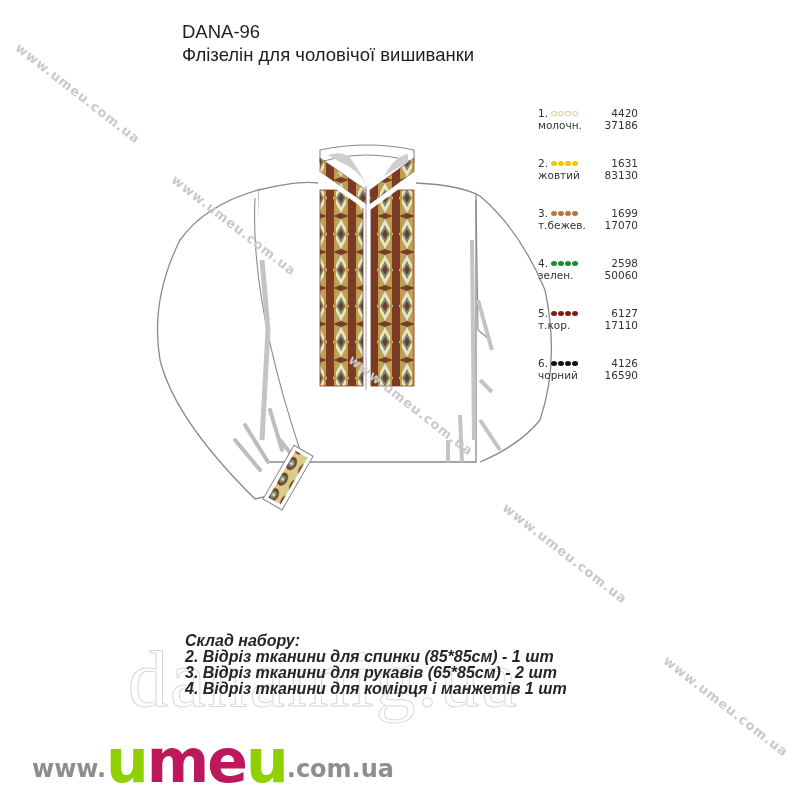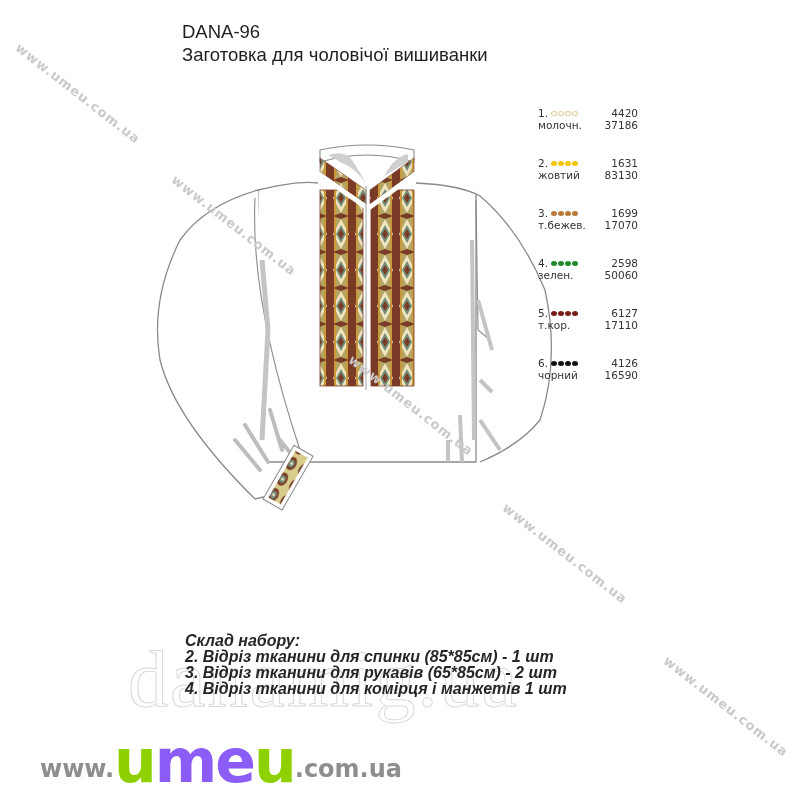--- a/index.html
+++ b/index.html
@@ -26,24 +26,24 @@
     .swatch { display: inline-flex; gap: 1px; margin-left: 1px; }
     .swatch i { display: inline-block; width: 6px; height: 5px; border-radius: 50%; }
 
     .bg-wm { position: absolute; left: 128px; top: 634px; font-size: 80px; font-family: Liberation Serif, serif;
       color: #ffffff; -webkit-text-stroke: 1px #d8d8d8; letter-spacing: 2px; white-space: nowrap; line-height: 90px; }
 
     .composition { position: absolute; left: 185px; top: 633px; font-size: 16px; line-height: 16px;
       font-style: italic; font-weight: bold; color: #262626; }
     .composition div { white-space: nowrap; }
 
-    .brand { position: absolute; left: 40px; top: 735px; display: flex; align-items: flex-end; font-family: "DejaVu Sans", sans-serif; font-weight: bold; }
+    .brand { position: absolute; left: 32px; top: 735px; display: flex; align-items: flex-end; font-family: "DejaVu Sans", sans-serif; font-weight: bold; }
     .brand-www { font-size: 24px; color: #8e8e8e; margin-bottom: 4px; letter-spacing: 0px; }
     .brand-u1 { font-size: 60px; color: #8ed000; line-height: 52px; letter-spacing: -2px; }
-    .brand-me { font-size: 60px; color: #8b5cf6; line-height: 52px; letter-spacing: -2px; }
+    .brand-me { font-size: 60px; color: #be185d; line-height: 52px; letter-spacing: -2px; }
     .brand-u2 { font-size: 60px; color: #8ed000; line-height: 52px; letter-spacing: -2px; }
     .brand-domain { font-size: 24px; color: #8e8e8e; margin-bottom: 4px; }
   </style>
 </head>
 <body>
 
 <div class="bg-wm">danamig.ua</div>
 
 <svg class="shirt-art" viewBox="0 0 800 800">
   <defs>
@@ -103,21 +103,21 @@
   <line x1="366" y1="186" x2="366" y2="390" stroke="#8a8a8a" stroke-width="0.8"></line>
 </svg>
 
 <div class="watermark-diag" style="left:22px; top:40px;">www.umeu.com.ua</div>
 <div class="watermark-diag" style="left:178px; top:172px;">www.umeu.com.ua</div>
 <div class="watermark-diag" style="left:355px; top:352px;">www.umeu.com.ua</div>
 <div class="watermark-diag" style="left:509px; top:500px;">www.umeu.com.ua</div>
 <div class="watermark-diag" style="left:670px; top:653px;">www.umeu.com.ua</div>
 
 <div class="title">DANA-96</div>
-<div class="subtitle">Заготовка для чоловічої вишиванки</div>
+<div class="subtitle">Флізелін для чоловічої вишиванки</div>
 
 <div class="legend">
   <div class="legend-entry">
     <div class="legend-row1">
       <span class="legend-left">
           <span>1.</span>
         <span class="swatch">
             <i style="border:1px solid #e1cc98"></i>
             <i style="border:1px solid #e1cc98"></i>
             <i style="border:1px solid #e1cc98"></i>

